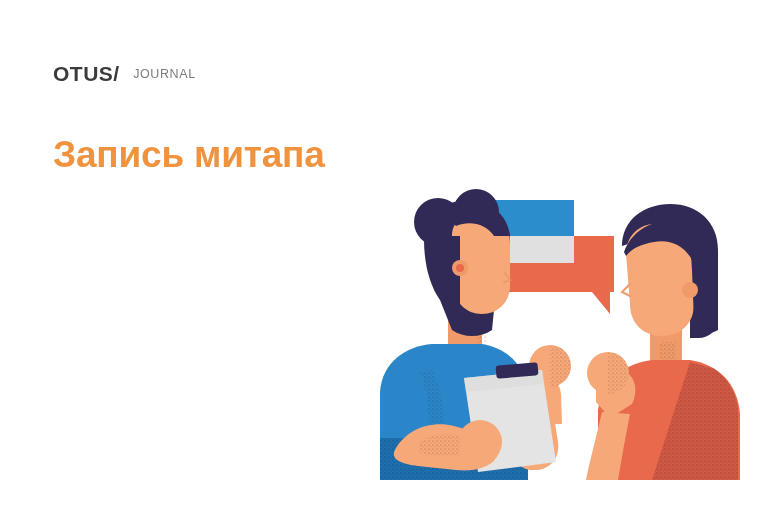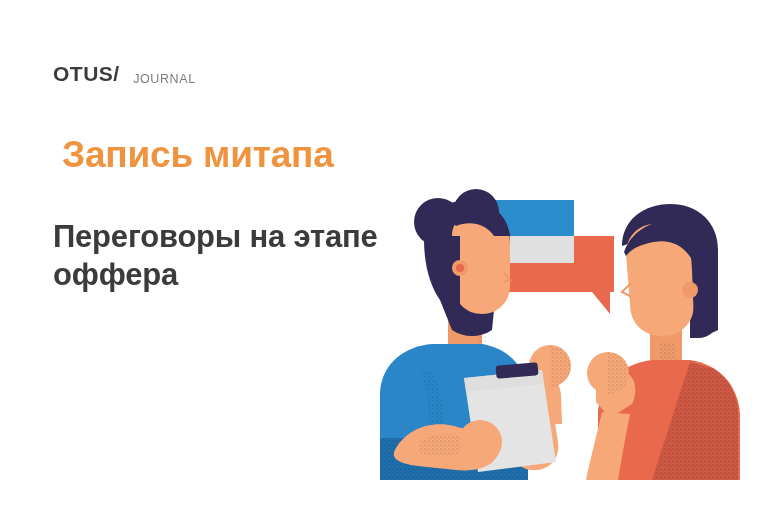--- a/index.html
+++ b/index.html
@@ -17,21 +17,21 @@
     background: #ffffff;
     overflow: hidden;
   }
 
   
   #logo {
     position: absolute;
     left: 53px;
     top: 62px;
     display: flex;
-    align-items: flex-end;
+    align-items: center;
     white-space: nowrap;
   }
   #logo .mark {
     font-size: 21px;
     font-weight: bold;
     color: #3b3b3b;
     letter-spacing: 0.5px;
   }
   #logo .slash {
     font-size: 21px;
@@ -43,21 +43,21 @@
     font-size: 12.5px;
     font-weight: normal;
     color: #7c7c7c;
     letter-spacing: 0.6px;
     margin-left: 14px;
   }
 
   
   #kicker {
     position: absolute;
-    left: 62px;
+    left: 53px;
     top: 136px;
     font-size: 37px;
     font-weight: bold;
     color: #f0933f;
     letter-spacing: -0.2px;
     line-height: 1.05;
     margin: 0;
   }
   #headline {
     position: absolute;
@@ -88,21 +88,20 @@
 <div id="card">
 
   <div id="logo">
     <span class="mark">OTUS</span>
       <span class="slash">/</span>
       <span class="word">JOURNAL</span>
   </div>
 
   <h2 id="kicker">Запись митапа</h2>
 
-  <h1 id="headline">Переговоры на этапе оффера</h1>
 
   <div id="illustration">
     <svg width="400" height="320" viewBox="0 0 400 320" xmlns="http://www.w3.org/2000/svg">
       <defs>
 
         <pattern id="speckle" width="4" height="4" patternUnits="userSpaceOnUse">
           <rect width="4" height="4" fill="none"></rect>
           <circle cx="1" cy="1" r="0.75" fill="#000000" opacity="0.22"></circle>
           <circle cx="3" cy="2.6" r="0.6" fill="#000000" opacity="0.16"></circle>
         </pattern>

